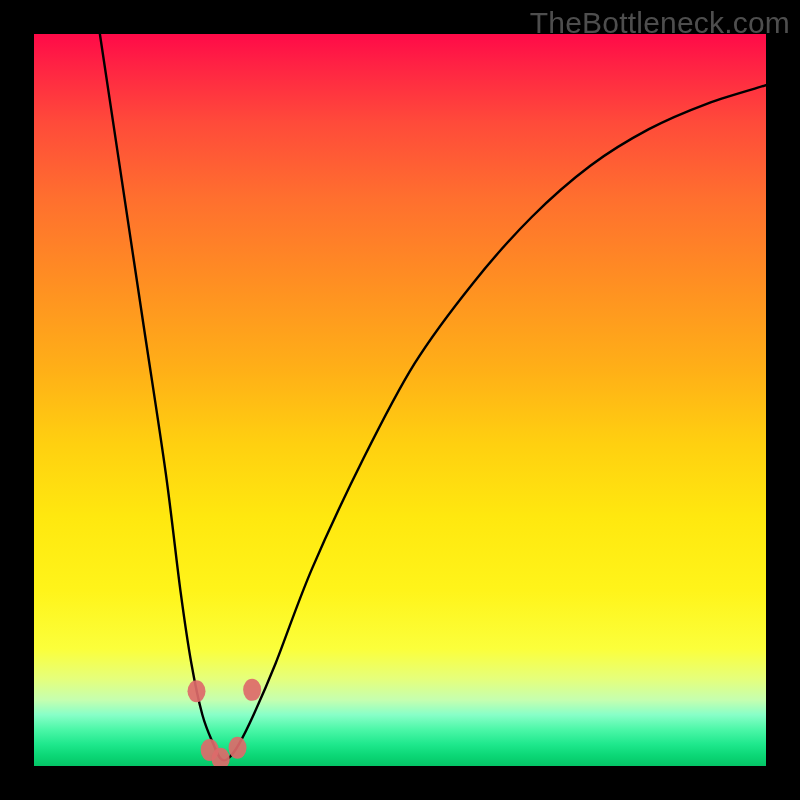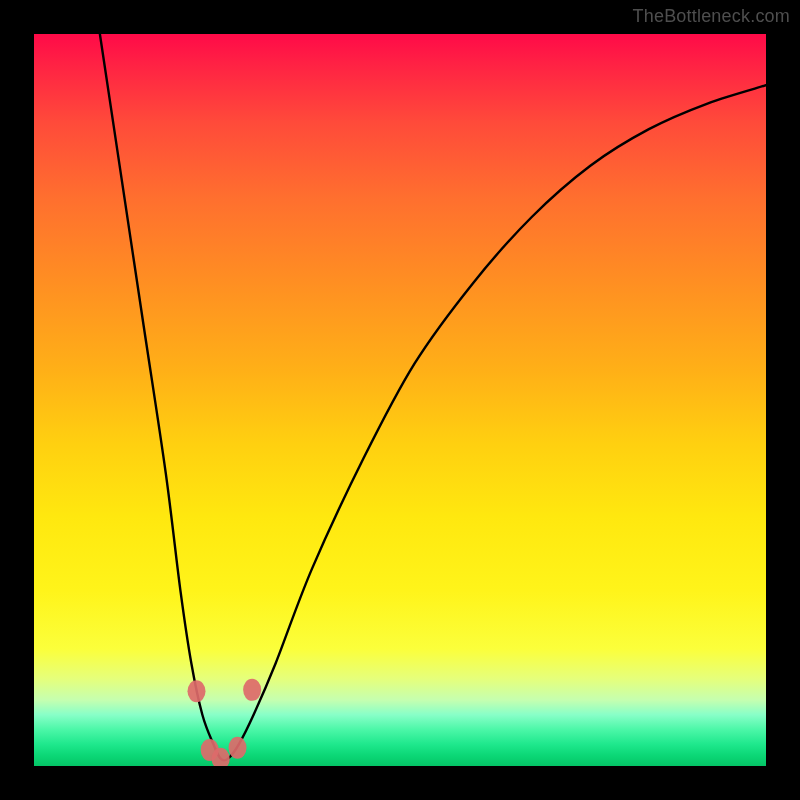--- a/index.html
+++ b/index.html
@@ -45,21 +45,21 @@
       #1fe88d 97%,
       #0cd877 98.5%,
       #04c566 100%
     );
   }
   .watermark {
     position: absolute;
     top: 6px;
     right: 10px;
     color: #4e4e4e;
-    font-size: 18px;
+    font-size: 30px;
     font-weight: 500;
     letter-spacing: 0.2px;
     user-select: none;
   }
   svg.curve {
     position: absolute;
     top: 0;
     left: 0;
     width: 732px;
     height: 732px;

